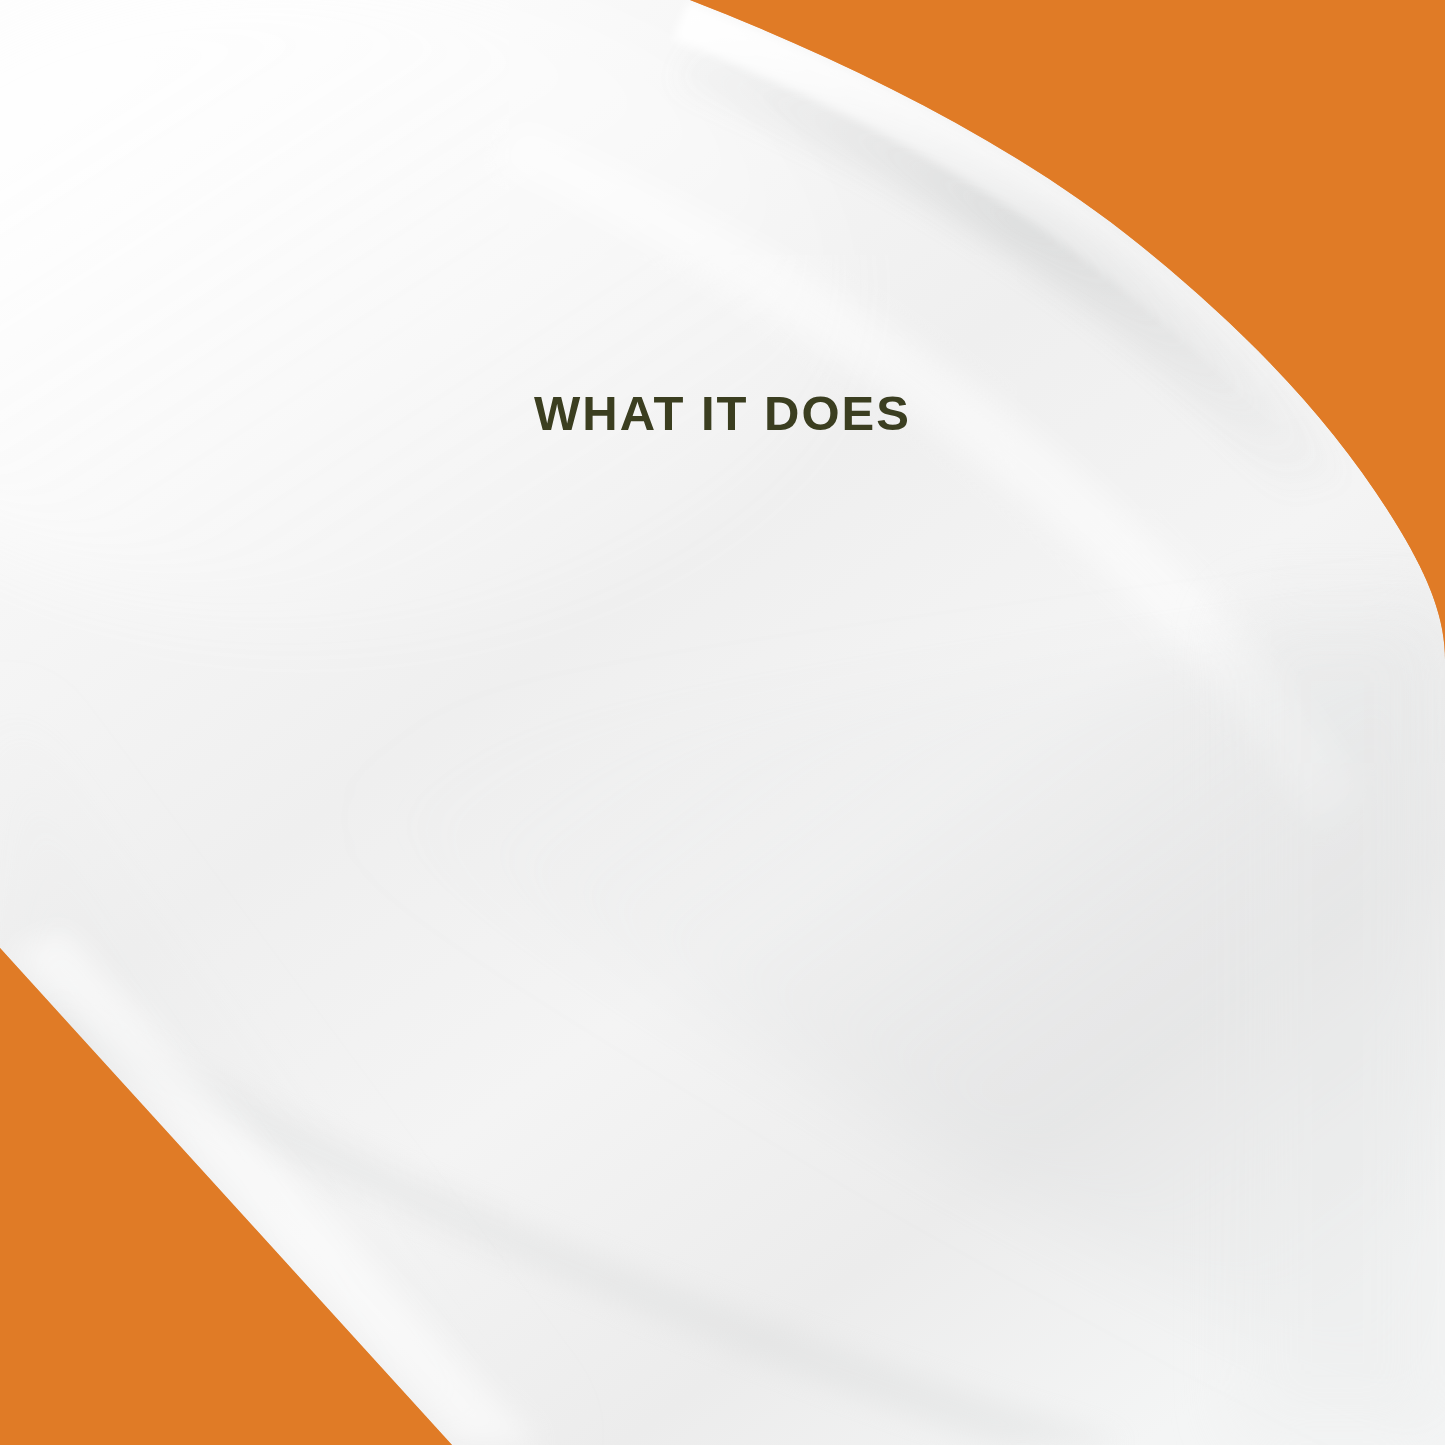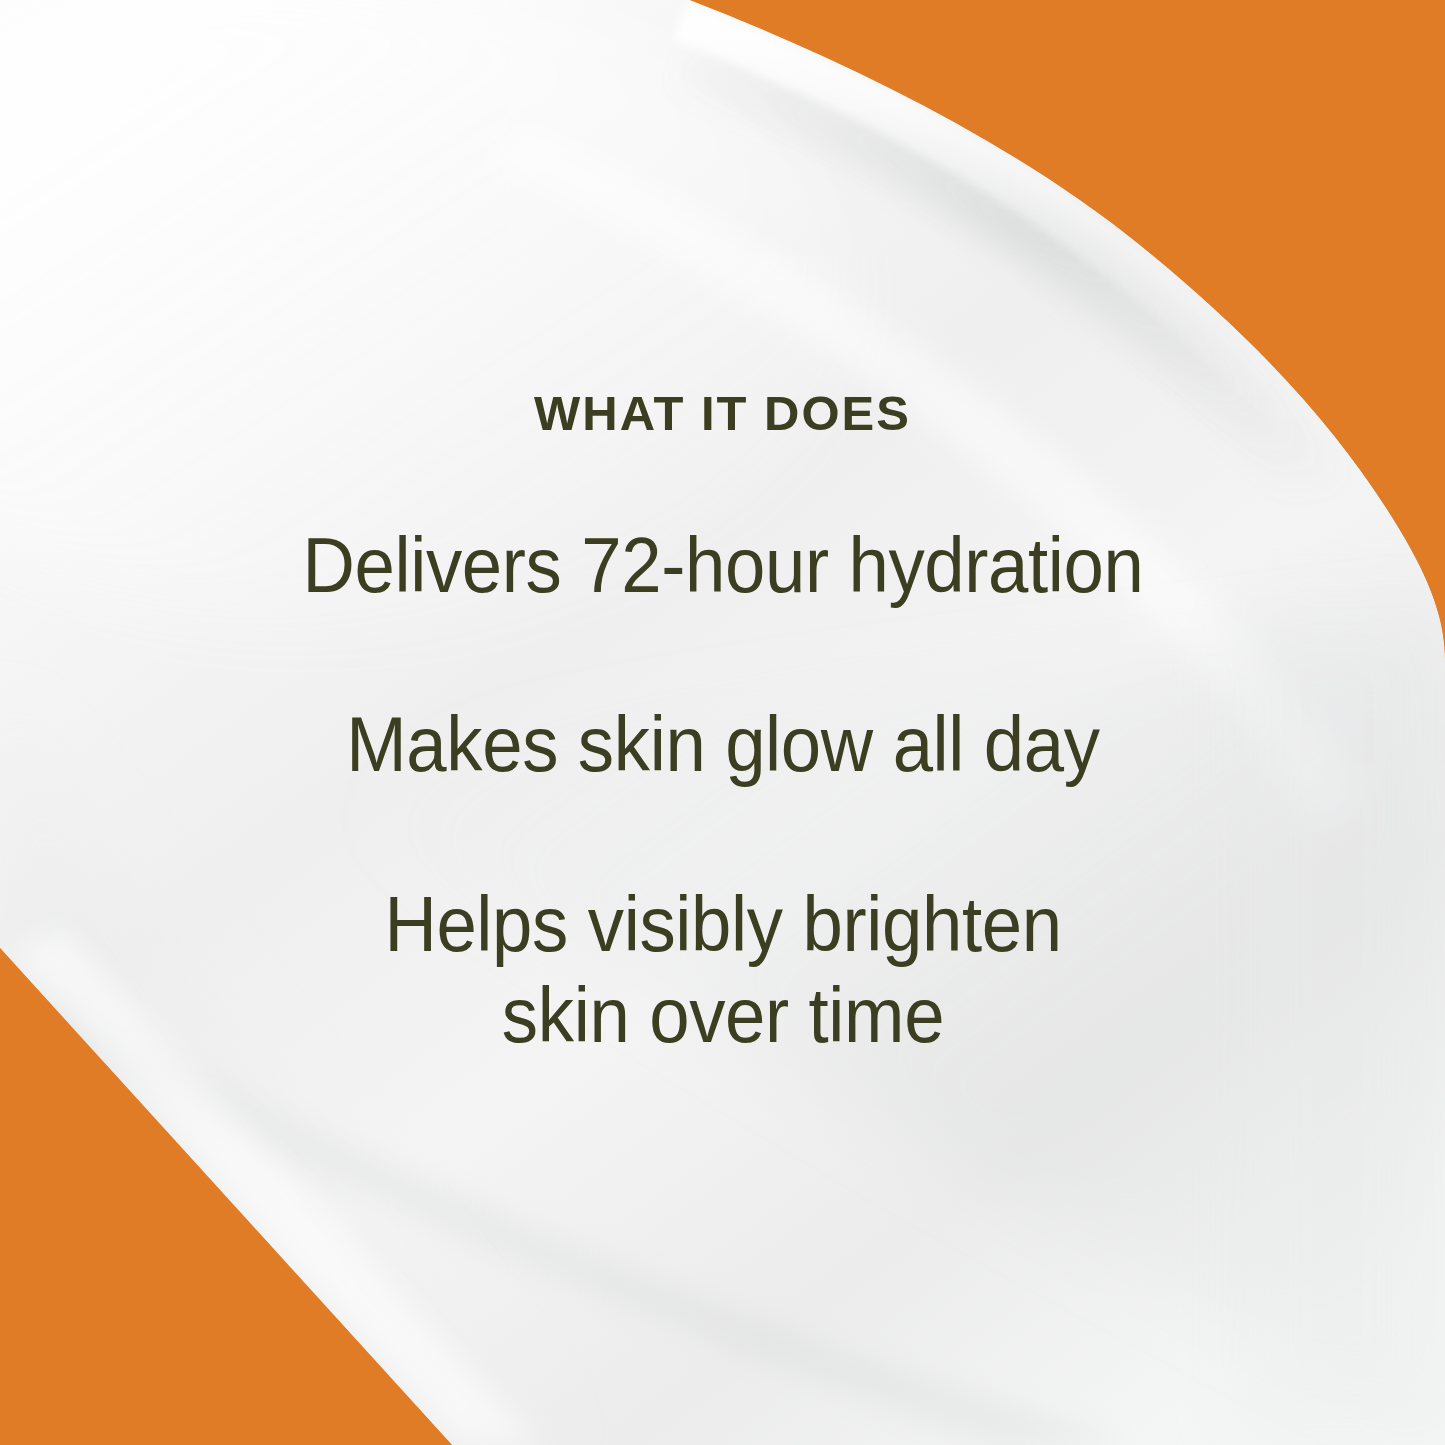--- a/index.html
+++ b/index.html
@@ -209,23 +209,16 @@
 
         <rect x="1230" y="600" width="215" height="845" fill="#e9eaea" filter="url(#blurLg)" opacity="0.30"></rect>
       </g>
     </svg>
   </div>
 
   <div class="copy">
 
     <h2 class="eyebrow">WHAT IT DOES</h2>
 
-    <div class="benefits">
-      <p class="benefit">Delivers 72-hour hydration</p>
-
-      <p class="benefit">Makes skin glow all day</p>
-
-      <p class="benefit"><span>Helps visibly brighten</span><br><span>skin over time</span></p>
-    </div>
 
   </div>
 
 </div>
 
 </body></html>

